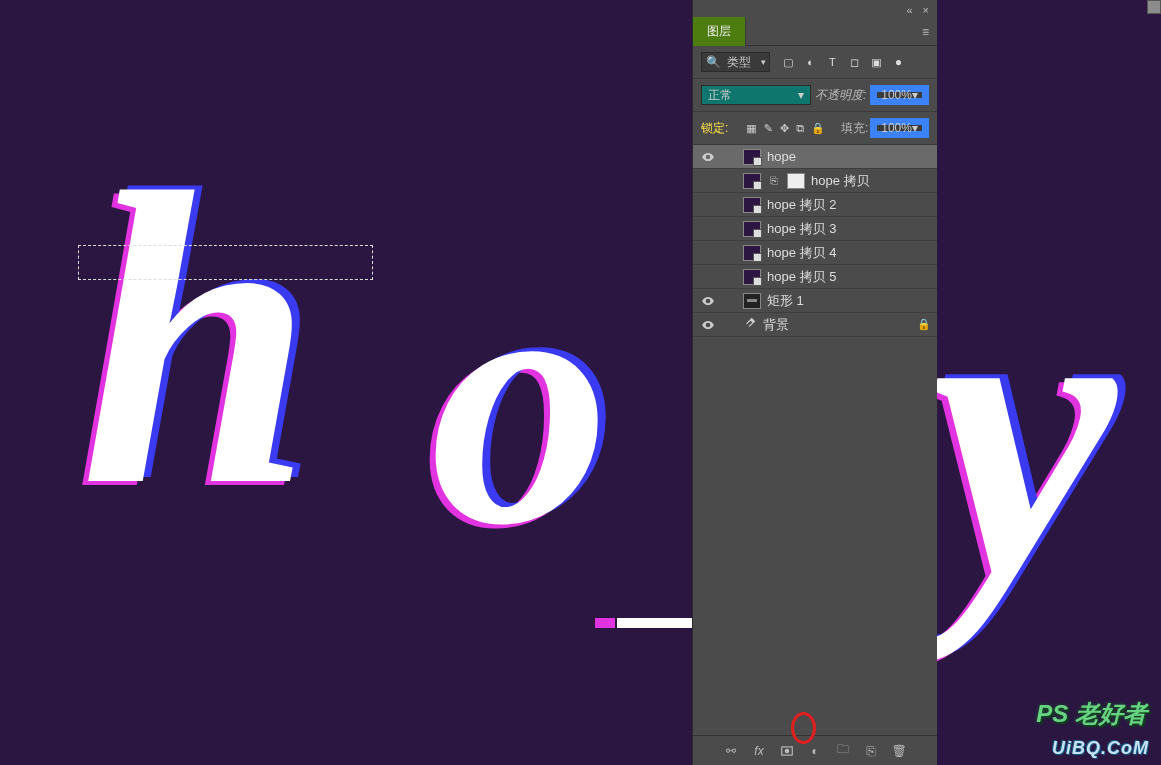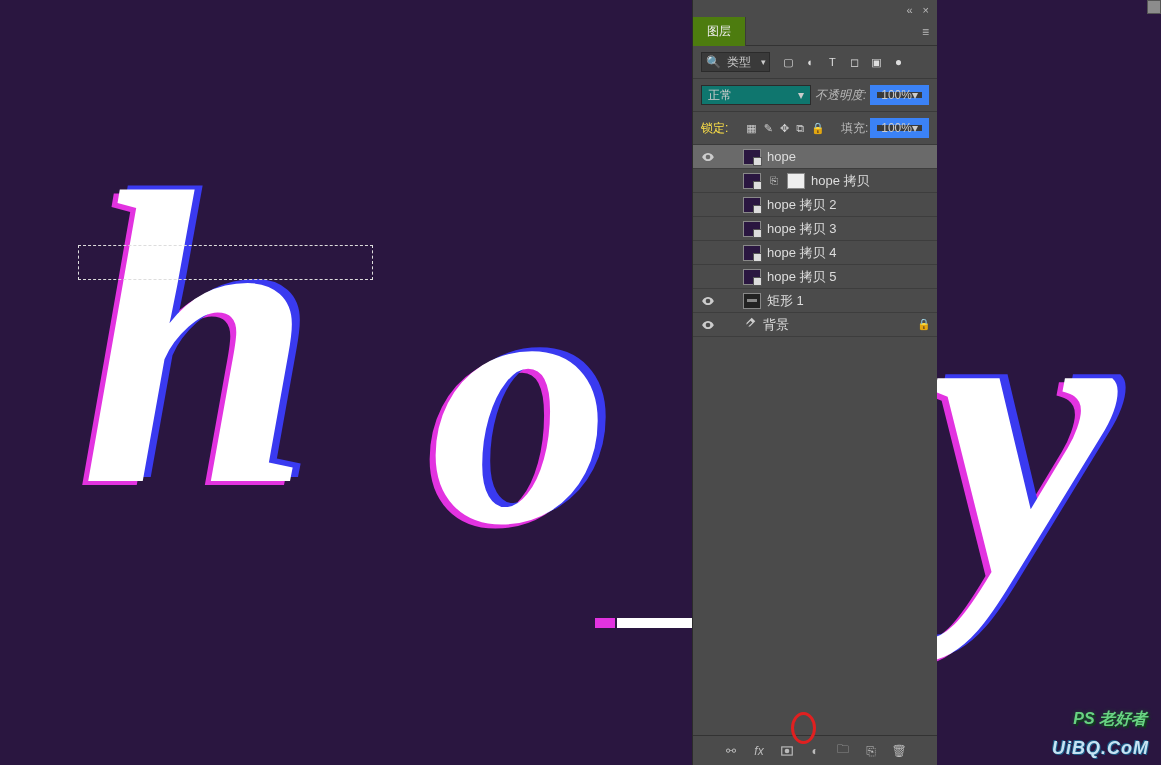--- a/index.html
+++ b/index.html
@@ -232,21 +232,21 @@
     position: absolute;
     left: 791px; top: 712px;
     width: 25px; height: 32px;
     border: 3px solid #e02020;
     border-radius: 50%;
     pointer-events: none;
   }
   .watermark1 {
     position: absolute;
     right: 14px; bottom: 35px;
-    font-size: 16px; font-style: italic; font-weight: bold;
+    font-size: 24px; font-style: italic; font-weight: bold;
     color: #6fe88a;
     text-shadow: 0 0 4px #1a5e2b, 2px 2px 0 #0d3b18;
     opacity: 0.9;
   }
   .watermark2 {
     position: absolute;
     right: 12px; bottom: 6px;
     font-size: 18px; font-style: italic; font-weight: bold;
     color: #cfeffd;
     text-shadow: 1px 1px 0 #1a5e8a, -1px -1px 0 #1a5e8a;

